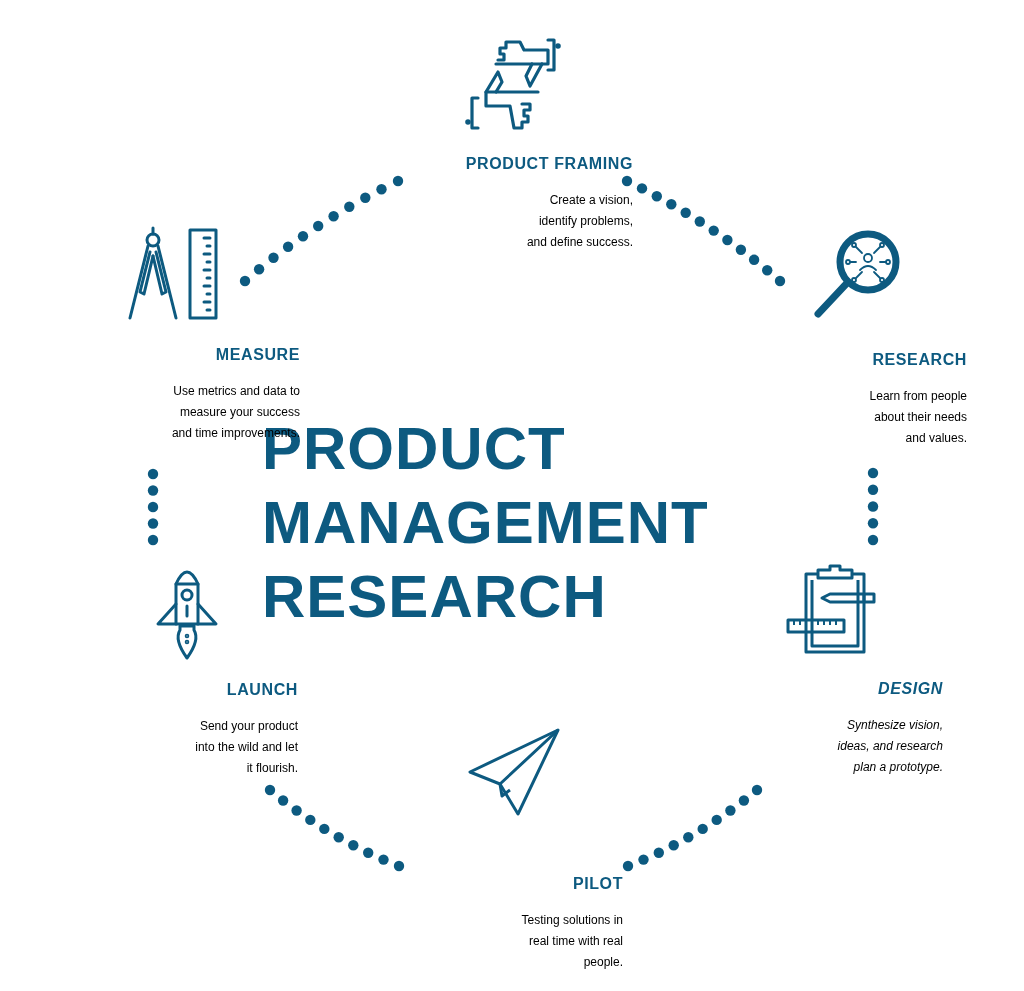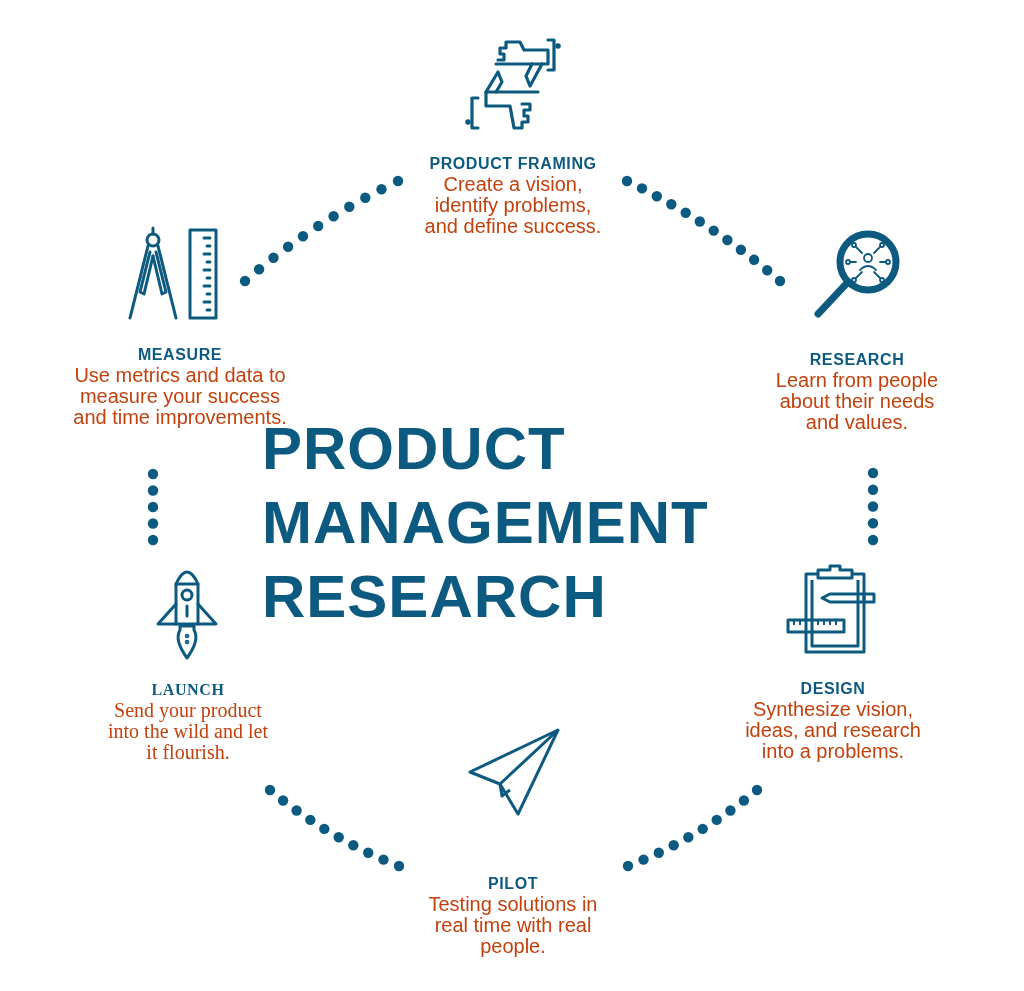--- a/index.html
+++ b/index.html
@@ -1,22 +1,22 @@
 <!DOCTYPE html>
 <html><head>
   <meta charset="utf-8">
   <style>
     html, body { margin: 0; padding: 0; background: #ffffff; }
     body { width: 1024px; height: 991px; position: relative; overflow: hidden;
            font-family: "Liberation Sans", "DejaVu Sans", sans-serif; }
     .stage { position: absolute; left: 0; top: 0; width: 1024px; height: 991px; }
     .dots { position: absolute; left: 0; top: 0; width: 1024px; height: 991px; }
-    .stage-block { position: absolute; text-align: center; }
+    .stage-block { position: absolute; text-align: right; }
     .stage-title { color: #0d5a80; font-weight: bold; font-size: 16px; letter-spacing: 0.6px; margin: 0; line-height: 20px; }
-    .stage-desc { color: #c2410c; font-size: 20px; line-height: 21px; margin: 0 0 0 0; white-space: pre-line; }
+    .stage-desc { color: #000000; font-size: 12px; line-height: 21px; margin: 16px 0 0 0; white-space: pre-line; }
     .icon { position: absolute; }
     .center-title { position: absolute; left: 262px; top: 412px; width: 500px; text-align: left;
                     color: #0d5a80; font-weight: bold; font-size: 60px; line-height: 74px; letter-spacing: 1px; }
     .center-title span { display: block; }
   </style>
 </head>
 <body>
 
 <div class="stage">
 
@@ -141,25 +141,25 @@
       <line x1="8" y1="56" x2="8" y2="61"></line>
         <line x1="14" y1="56" x2="14" y2="61"></line>
       <line x1="20" y1="56" x2="20" y2="61"></line>
         <line x1="26" y1="56" x2="26" y2="61"></line>
       <line x1="32" y1="56" x2="32" y2="61"></line>
         <line x1="38" y1="56" x2="38" y2="61"></line>
       <line x1="44" y1="56" x2="44" y2="61"></line>
         <line x1="50" y1="56" x2="50" y2="61"></line>
     </g>
   </svg>
-  <div class="stage-block" style="left:723px;top:679px;width:220px;">
+  <div class="stage-block" style="left:723px;top:679px;width:220px;font-style:italic;">
     <p class="stage-title">DESIGN</p>
     <p class="stage-desc">Synthesize vision,
 ideas, and research
-into a problems.</p>
+plan a prototype.</p>
   </div>
 
   <svg class="icon" style="left:466px;top:726px" width="96" height="92" viewBox="0 0 96 92" fill="none" stroke="#0d5a80" stroke-width="3" stroke-linejoin="round">
     <path d="M92 4 L4 46 L34 58 L52 88 Z"></path>
     <path d="M92 4 L34 58 L36 70 L44 64"></path>
   </svg>
   <div class="stage-block" style="left:403px;top:874px;width:220px;">
     <p class="stage-title">PILOT</p>
     <p class="stage-desc">Testing solutions in
 real time with real
@@ -170,21 +170,21 @@
     <path d="M22 24 Q33 0 44 24 V64 H22 Z"></path>
     <line x1="22" y1="24" x2="44" y2="24"></line>
     <circle cx="33" cy="35" r="5"></circle>
     <line x1="33" y1="46" x2="33" y2="56"></line>
     <path d="M22 44 L4 64 H22"></path>
     <path d="M44 44 L62 64 H44"></path>
     <path d="M26 66 H40 V70 Q46 80 33 98 Q20 80 26 70 Z"></path>
     <circle cx="33" cy="76" r="0.8" fill="#0d5a80"></circle>
     <circle cx="33" cy="82" r="0.8" fill="#0d5a80"></circle>
   </svg>
-  <div class="stage-block" style="left:78px;top:680px;width:220px;font-family:Liberation Serif, serif;">
+  <div class="stage-block" style="left:78px;top:680px;width:220px;">
     <p class="stage-title">LAUNCH</p>
     <p class="stage-desc">Send your product
 into the wild and let
 it flourish.</p>
   </div>
 
   <svg class="icon" style="left:126px;top:226px" width="94" height="96" viewBox="0 0 94 96" fill="none" stroke="#0d5a80" stroke-width="3" stroke-linejoin="round" stroke-linecap="round">
     <line x1="27" y1="2" x2="27" y2="8"></line>
     <circle cx="27" cy="14" r="6"></circle>
     <path d="M22 20 L4 92"></path>

